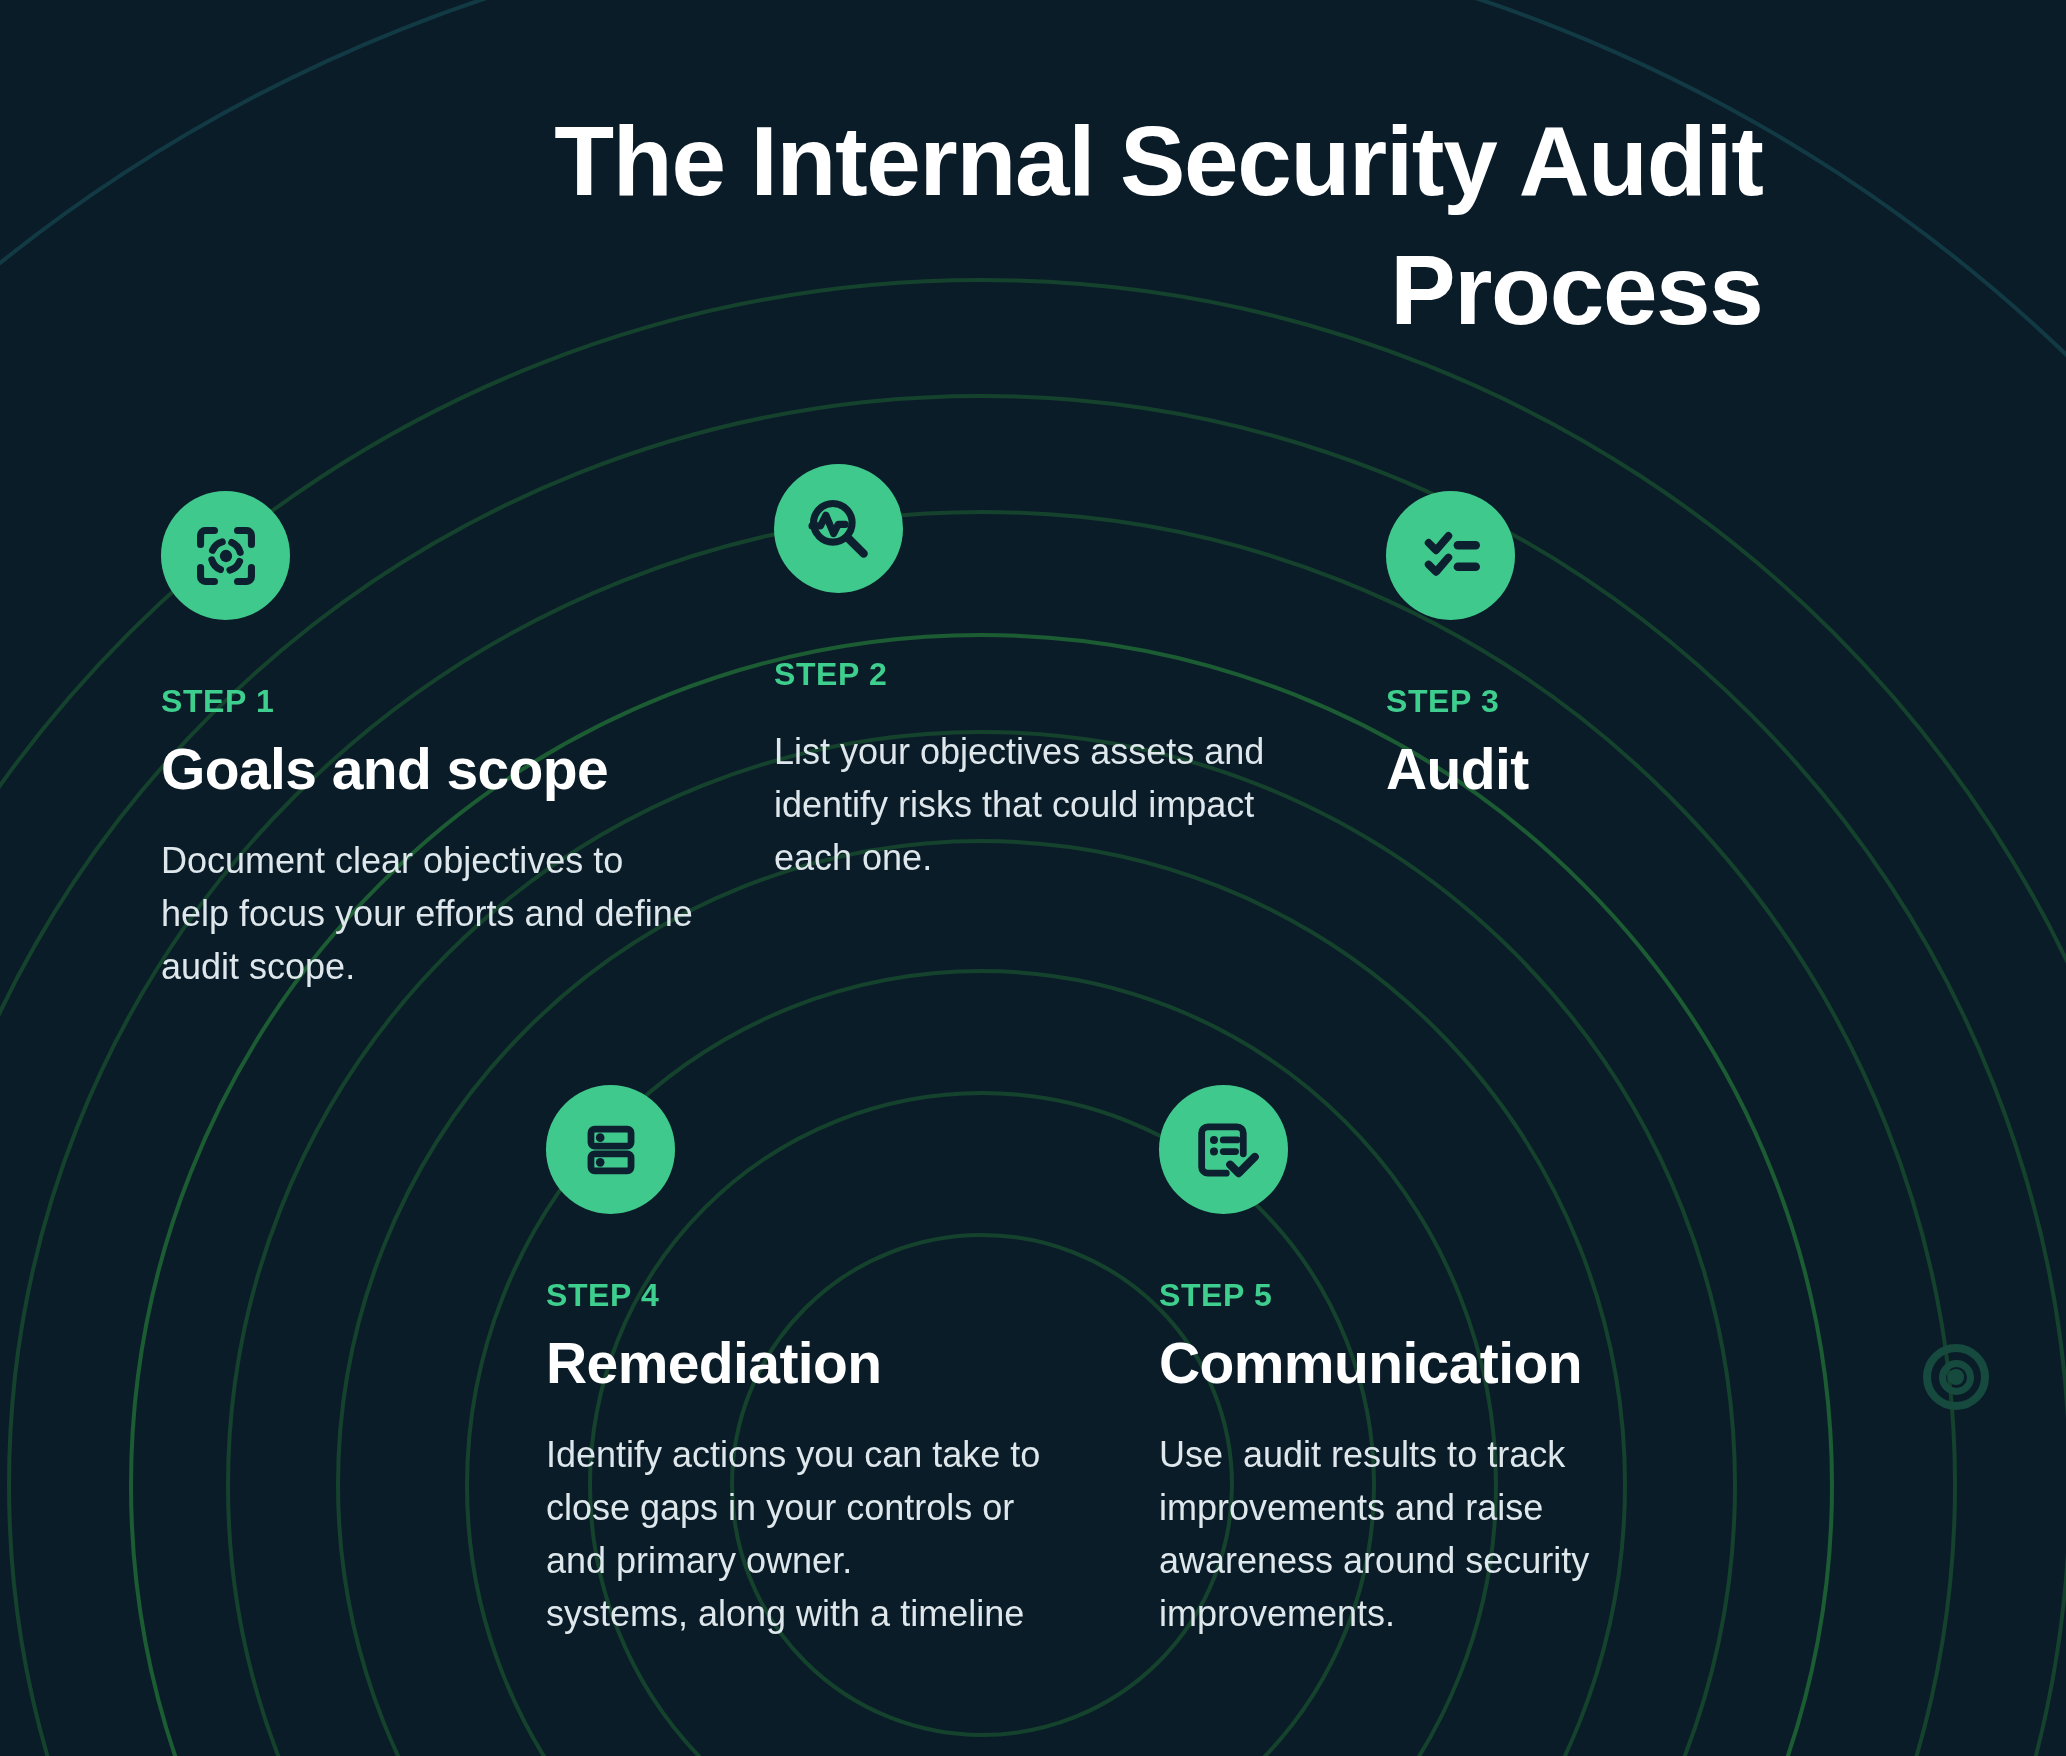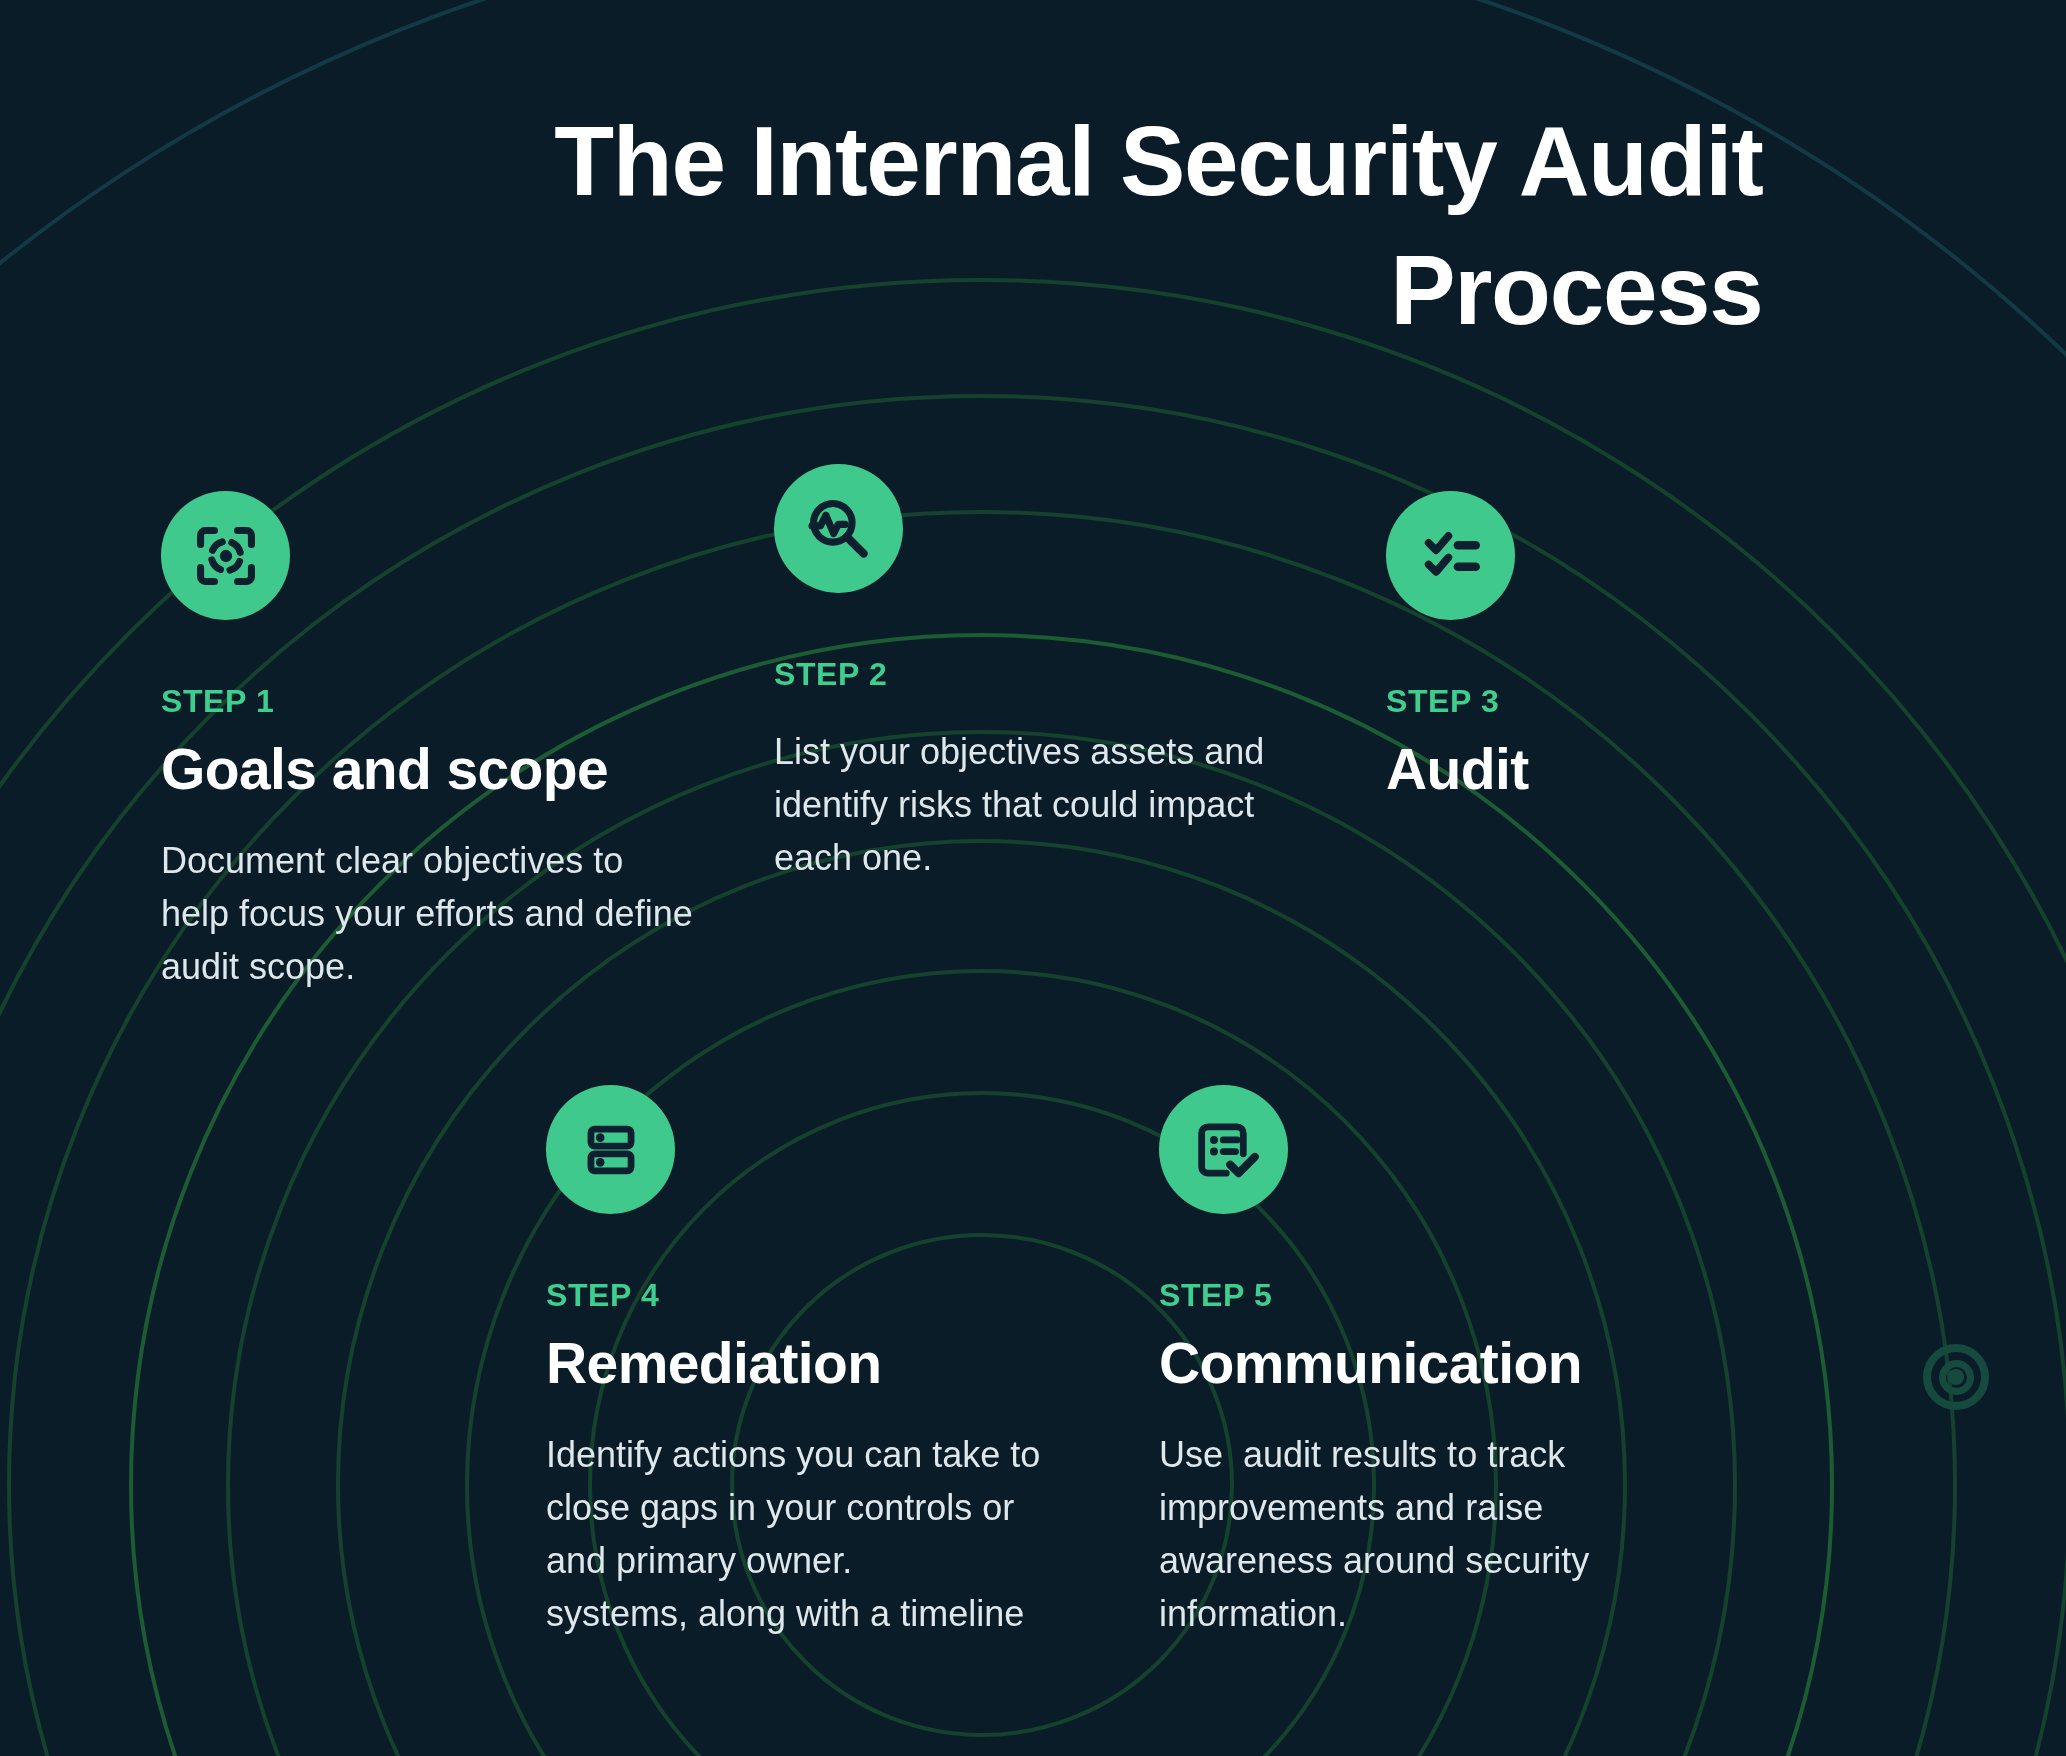--- a/index.html
+++ b/index.html
@@ -208,21 +208,21 @@
         <path d="M23.5 25h8"></path>
         <path d="M28 33.5l5.5 5.5L44 28.5" stroke-width="5.2"></path>
       </svg>
     </div>
     <div class="step-label">STEP 5</div>
     <h2 class="step-title">Communication</h2>
     <p class="step-desc">
       <span class="line">Use  audit results to track</span>
       <span class="line">improvements and raise</span>
       <span class="line">awareness around security</span>
-      <span class="line">information.</span>
+      <span class="line">improvements.</span>
     </p>
   </section>
 
   <div class="bullseye">
     <div class="bullseye-mid">
       <div class="bullseye-dot"></div>
     </div>
   </div>
 
 </div>

